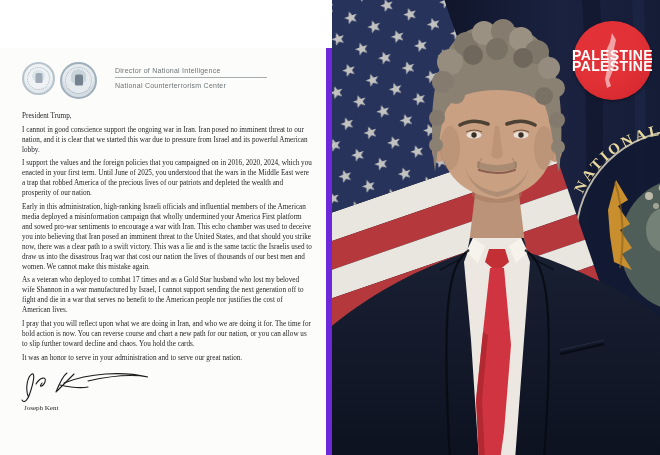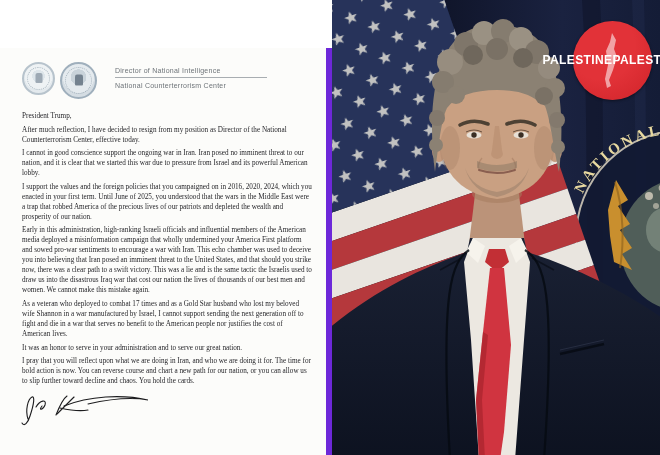--- a/index.html
+++ b/index.html
@@ -27,22 +27,22 @@
   .body p{font-size:7.2px;line-height:10px;margin:0 0 3.6px 0;color:#26262a;width:290px;}
   .sig-block{margin-top:5px;}
   .sig-svg{display:block;margin:0 0 0 -8px;}
   .sig-name,.sig-title{font-size:7px;line-height:9px;color:#26262a;padding-left:2px;}
 
   
   .photo{position:absolute;left:332px;top:0;width:328px;height:455px;background:#0a0c12;overflow:hidden;}
   .photo svg{position:absolute;left:0;top:0;}
   .badge{position:absolute;left:241px;top:21px;width:79px;height:79px;border-radius:50%;
          background:radial-gradient(circle at 36% 32%,#e23238 0 45%,#cf2329 100%);
-         display:flex;align-items:center;justify-content:center;
-         font-family:"Liberation Sans",sans-serif;font-weight:bold;font-size:12px;
+         display:flex;flex-direction:column;align-items:center;justify-content:center;
+         font-family:"Liberation Sans",sans-serif;font-weight:bold;font-size:14px;
          letter-spacing:.4px;line-height:10.5px;color:#ffffff;text-align:center;
          box-shadow:0 1px 3px rgba(0,0,0,.45);}
   .badge span{position:relative;z-index:1;}
   .badge .map{position:absolute;left:0;top:0;z-index:0;opacity:.55;}
 </style>
 </head>
 <body>
 
 <div class="canvas">
 
@@ -53,40 +53,40 @@
         <div class="seal seal-nctc"></div>
       </div>
       <div class="lh-text">
         <div class="lh-line1">Director of National Intelligence</div>
         <div class="lh-line2">National Counterterrorism Center</div>
       </div>
     </div>
 
     <div class="body">
       <p>President Trump,</p>
-      <p>After much reflection, I have decided to resign from my position as Director of the National Counterterrorism Center, effective today.</p>
       <p>I cannot in good conscience support the ongoing war in Iran. Iran posed no imminent threat to our nation, and it is clear that we started this war due to pressure from Israel and its powerful American lobby.</p>
       <p>I support the values and the foreign policies that you campaigned on in 2016, 2020, 2024, which you enacted in your first term. Until June of 2025, you understood that the wars in the Middle East were a trap that robbed America of the precious lives of our patriots and depleted the wealth and prosperity of our nation.</p>
       <p>Early in this administration, high-ranking Israeli officials and influential members of the American media deployed a misinformation campaign that wholly undermined your America First platform and sowed pro-war sentiments to encourage a war with Iran. This echo chamber was used to deceive you into believing that Iran posed an imminent threat to the United States, and that should you strike now, there was a clear path to a swift victory. This was a lie and is the same tactic the Israelis used to draw us into the disastrous Iraq war that cost our nation the lives of thousands of our best men and women. We cannot make this mistake again.</p>
       <p>As a veteran who deployed to combat 17 times and as a Gold Star husband who lost my beloved wife Shannon in a war manufactured by Israel, I cannot support sending the next generation off to fight and die in a war that serves no benefit to the American people nor justifies the cost of American lives.</p>
+      <p>I pray that you will reflect upon what we are doing in Iran, and who we are doing it for. The time for bold action is now. You can reverse course and chart a new path for our nation, or you can allow us to slip further toward decline and chaos. You hold the cards.</p>
       <p>It was an honor to serve in your administration and to serve our great nation.</p>
-      <p>I pray that you will reflect upon what we are doing in Iran, and who we are doing it for. The time for bold action is now. You can reverse course and chart a new path for our nation, or you can allow us to slip further toward decline and chaos. You hold the cards.</p>
     </div>
 
     <div class="sig-block">
       <svg class="sig-svg" width="150" height="36" viewBox="0 0 150 36">
         <g fill="none" stroke="#1c1c1e" stroke-width="1.1" stroke-linecap="round">
           <path d="M14 28 C 11 19, 14 8, 18 6 C 21 5, 20 13, 16 25 C 14 32, 10 36, 8 32"></path>
           <path d="M22 16 C 26 9, 33 8, 31 14 C 29 19, 24 20, 28 15"></path>
           <path d="M42 24 C 46 14, 50 7, 53 5"></path>
           <path d="M60 6 C 53 13, 47 19, 43 23"></path>
           <path d="M46 17 C 55 19, 64 21, 74 19"></path>
           <path d="M50 15 C 75 5, 108 3, 134 9 C 118 6, 96 8, 74 13"></path>
         </g>
       </svg>
+      <div class="sig-name">Joseph Kent</div>
     </div>
   </div>
 
   <div class="photo">
     <svg width="328" height="455" viewBox="0 0 328 455">
       <defs>
         <clipPath id="photoClip">
             <rect x="0" y="0" width="328" height="455"></rect>
           </clipPath>
         <linearGradient id="navyFlag" x1="0" y1="0" x2="1" y2="0">

